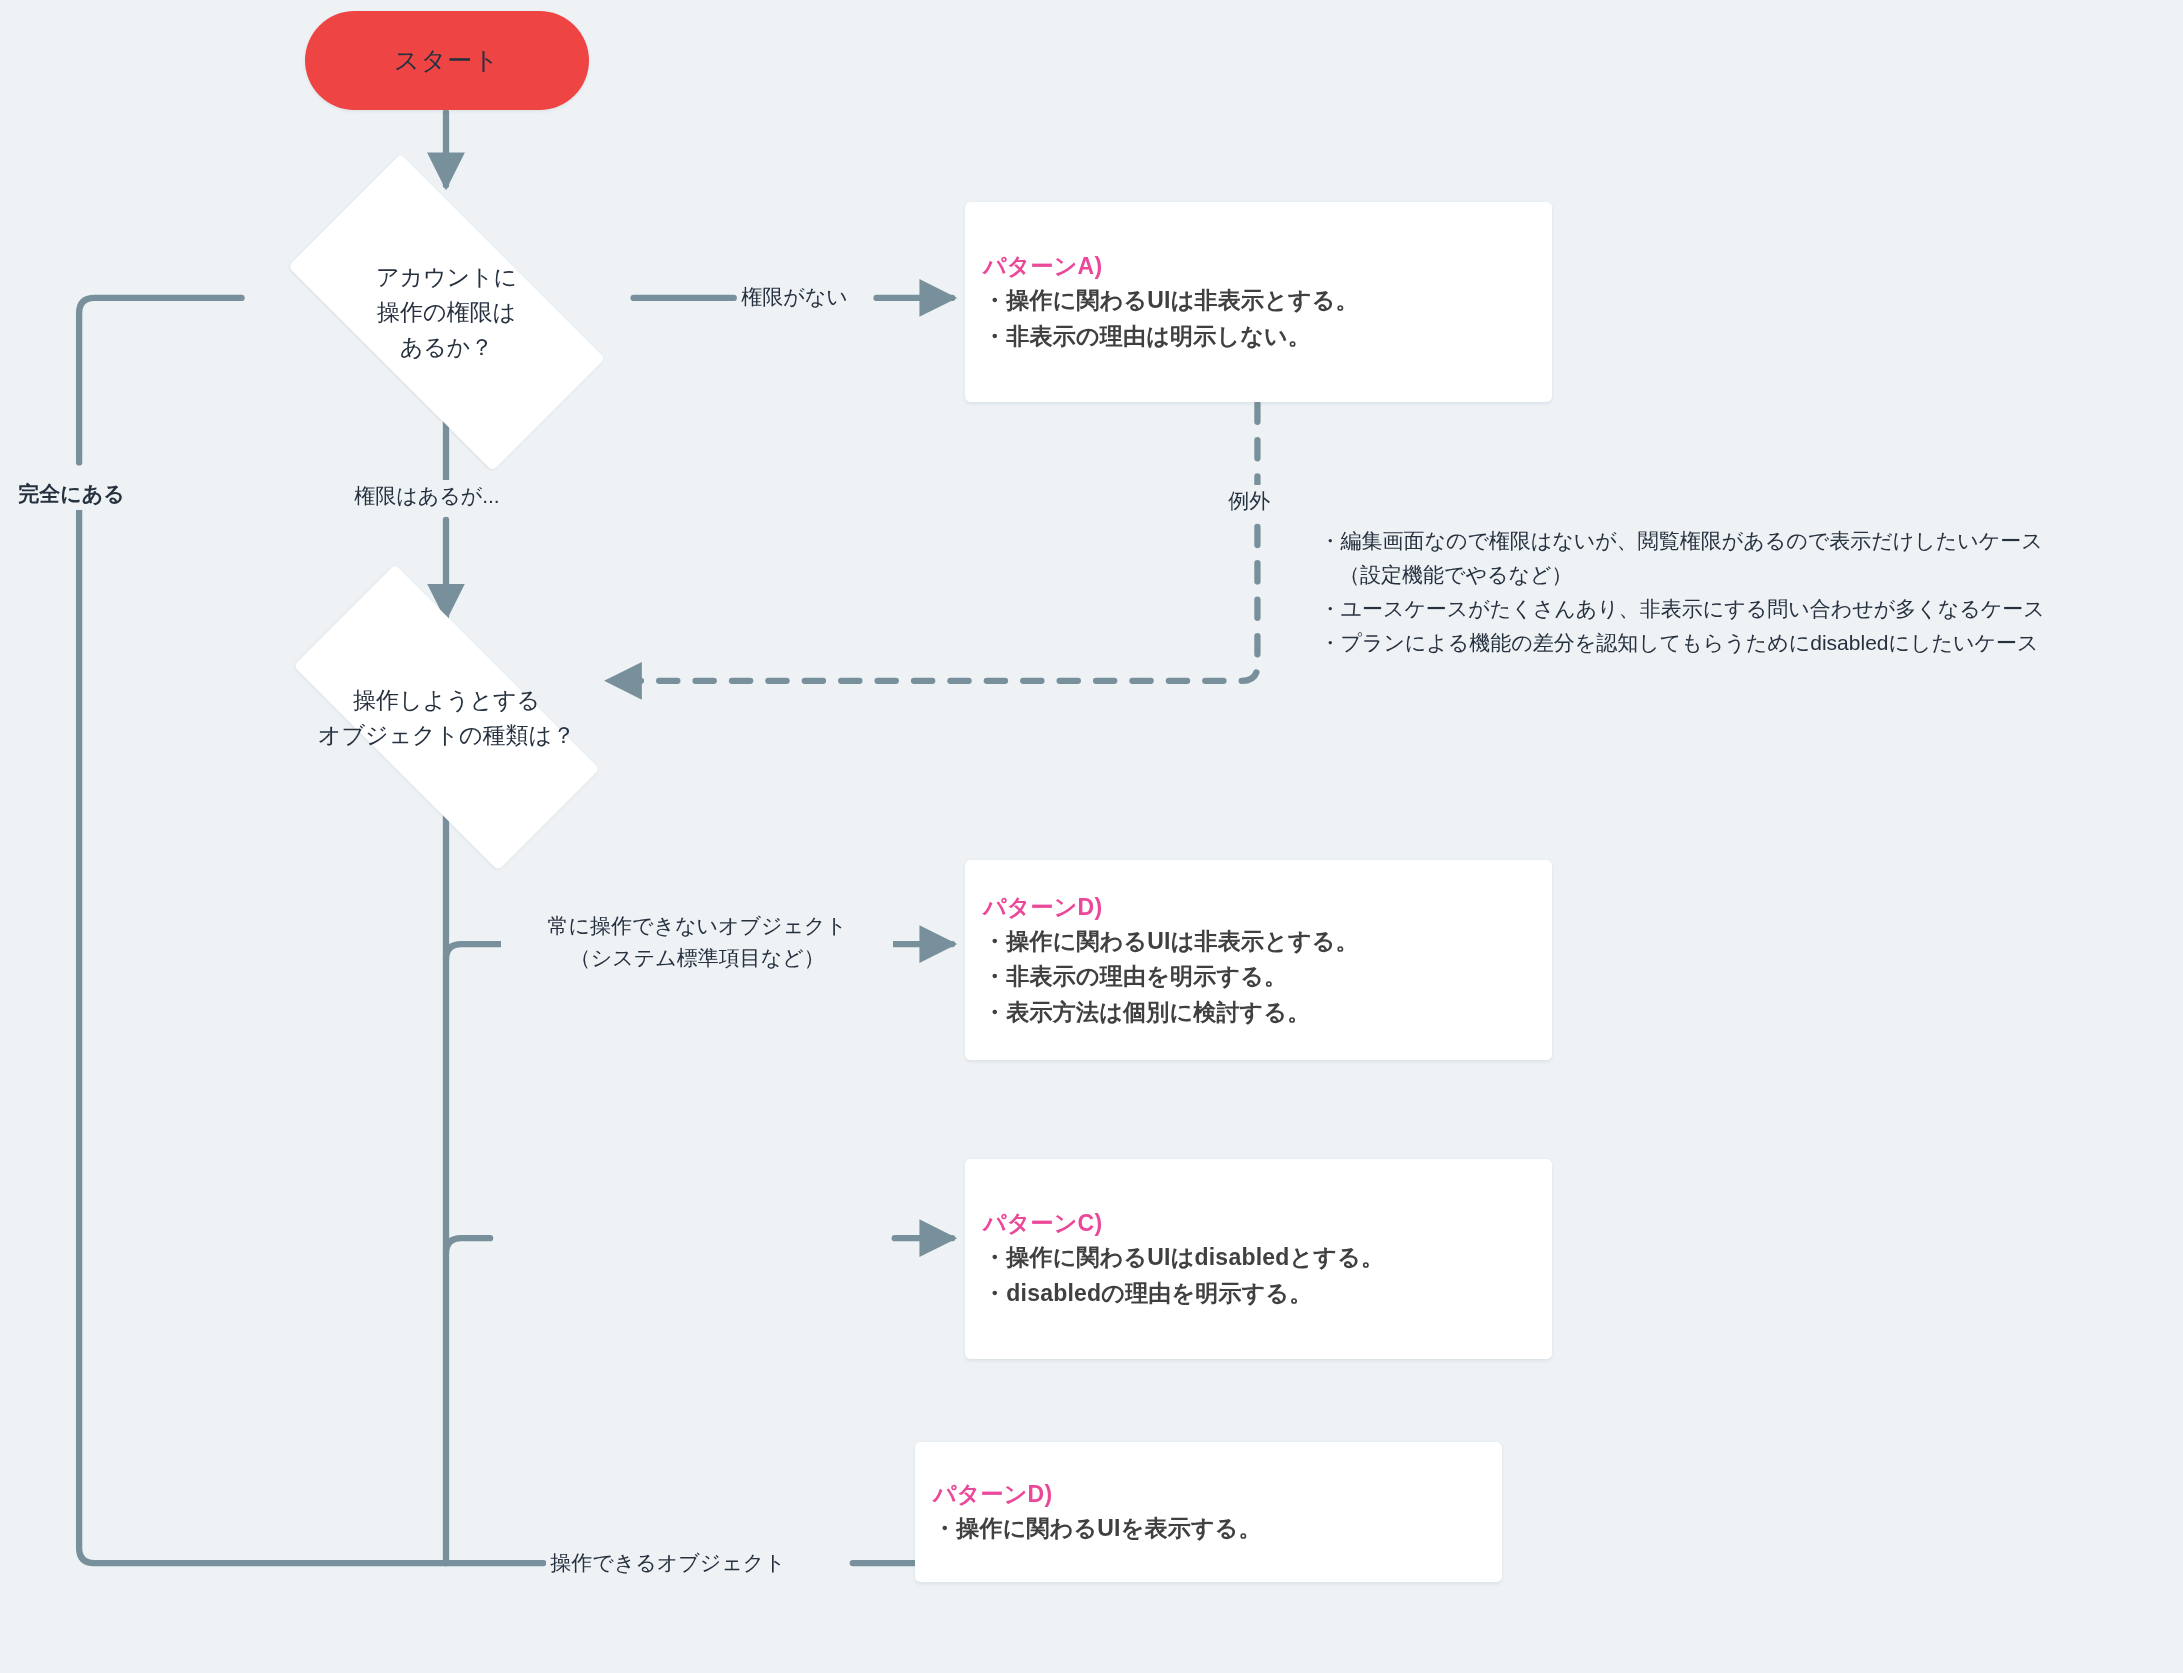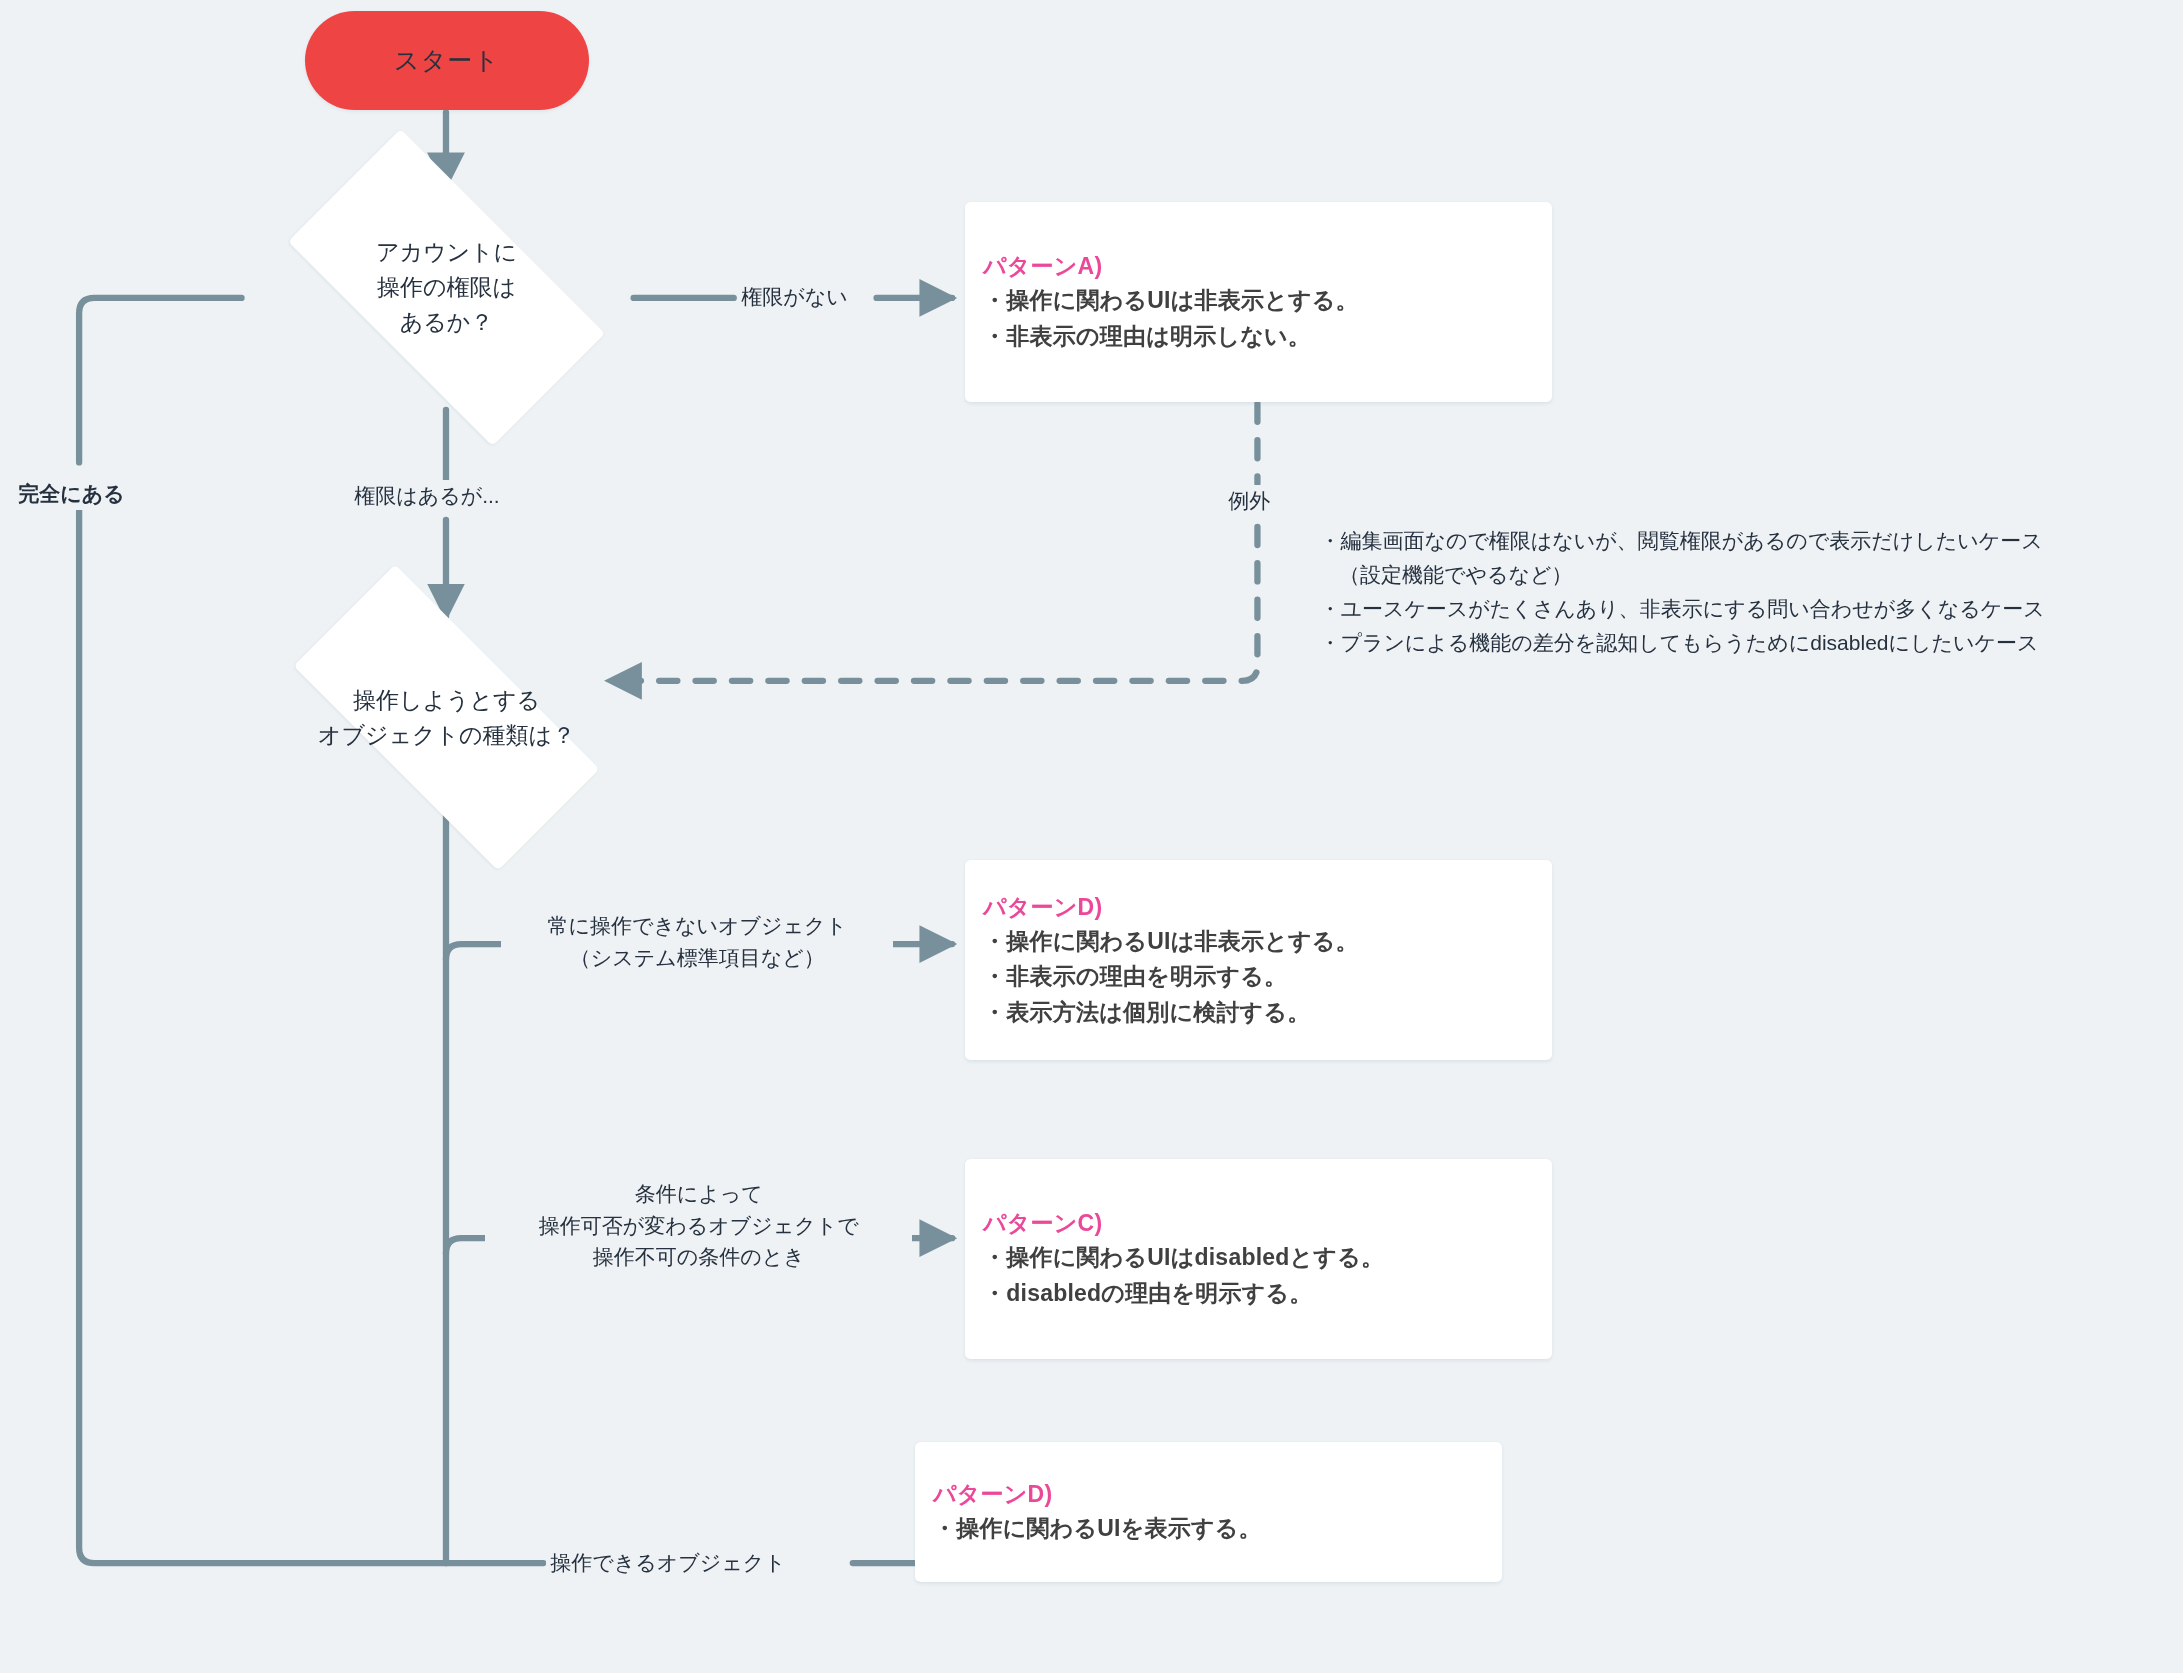--- a/index.html
+++ b/index.html
@@ -164,21 +164,21 @@
     <g stroke="#78909c" stroke-width="9" fill="none" stroke-linecap="round" stroke-linejoin="round" stroke-dasharray="26 26">
       <path d="M 1796,576 L 1796,690"></path>
       <path d="M 1796,752 L 1796,950 Q 1796,972 1774,972 L 870,972" marker-end="url(#arrowhead-dash)"></path>
     </g>
   </svg>
 
   <div class="node start-node" style="left:305px; top:10.5px; width:284px; height:99px;">
     <span class="start-label">スタート</span>
   </div>
 
-  <div class="diamond-wrap" style="left:242px; top:175px; width:409px; height:225px;">
+  <div class="diamond-wrap" style="left:242px; top:200px; width:409px; height:225px;">
     <div class="diamond-shape"></div>
     <div class="diamond-text">
       <span>アカウントに</span>
       <span>操作の権限は</span>
       <span>あるか？</span>
     </div>
   </div>
 
   <div class="diamond-wrap" style="left:242px; top:616px; width:409px; height:203px;">
     <div class="diamond-shape"></div>
@@ -194,25 +194,20 @@
 
   <div class="edge-label" style="left:14px; top:478px;font-weight:bold;">完全にある</div>
 
   <div class="edge-label" style="left:1224px; top:485px;">例外</div>
 
   <div class="edge-label multiline" style="left:501px; top:910px; width:384px;">
     <div>常に操作できないオブジェクト</div>
     <div>（システム標準項目など）</div>
   </div>
 
-  <div class="edge-label multiline" style="left:485px; top:1178px; width:419px;">
-    <div>条件によって</div>
-    <div>操作可否が変わるオブジェクトで</div>
-    <div>操作不可の条件のとき</div>
-  </div>
 
   <div class="edge-label" style="left:546px; top:1547px;">操作できるオブジェクト</div>
 
   <div class="node pattern-box" style="left:965px; top:202px; width:587px; height:200px;">
     <div class="pattern-title">パターンA)</div>
     <div class="pattern-item">・操作に関わるUIは非表示とする。</div>
     <div class="pattern-item">・非表示の理由は明示しない。</div>
   </div>
 
   <div class="node pattern-box" style="left:965px; top:860px; width:587px; height:200px;">

